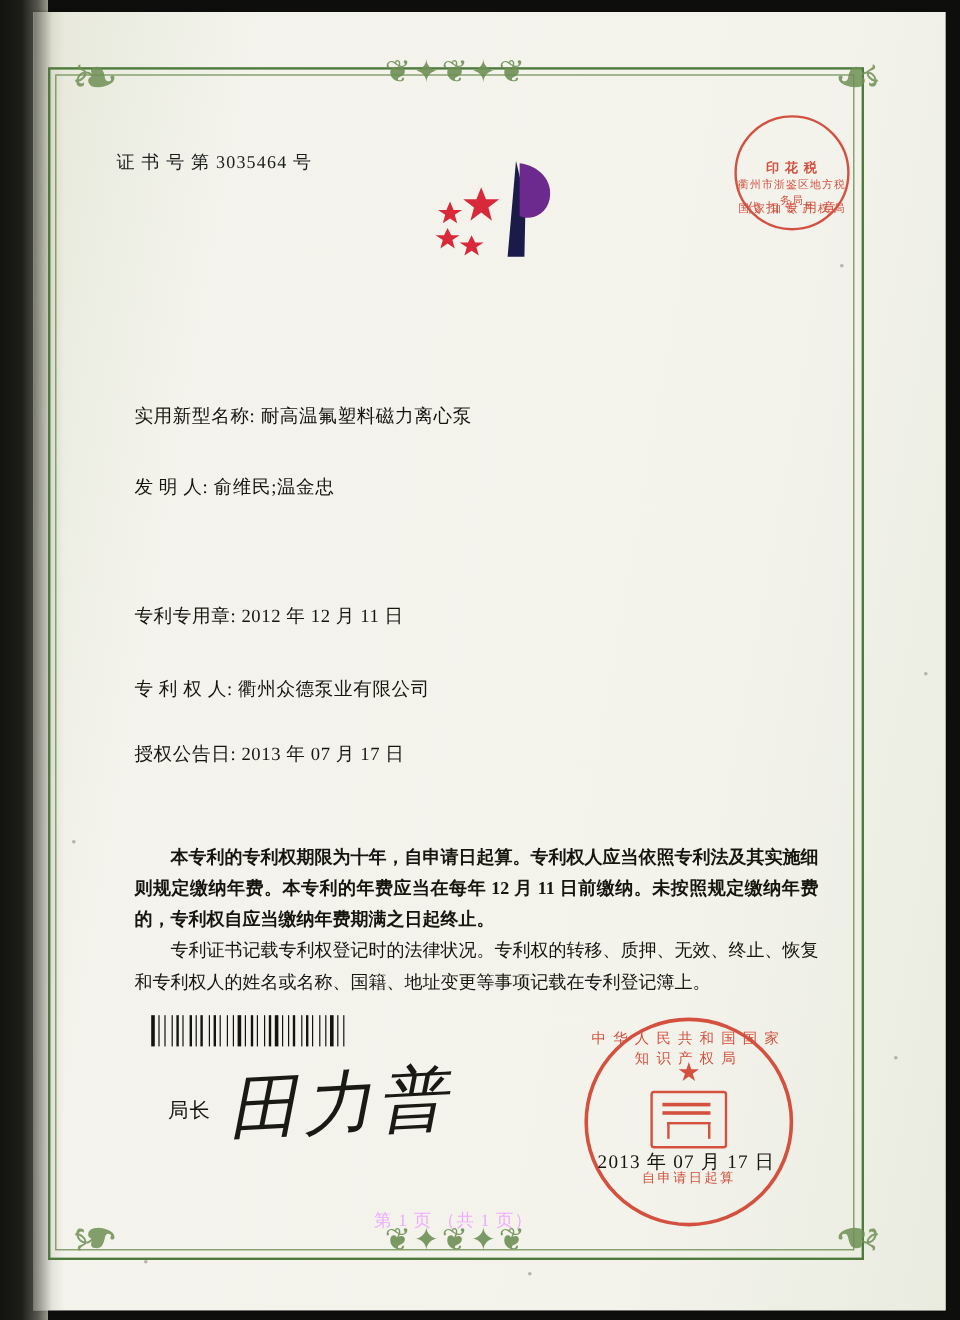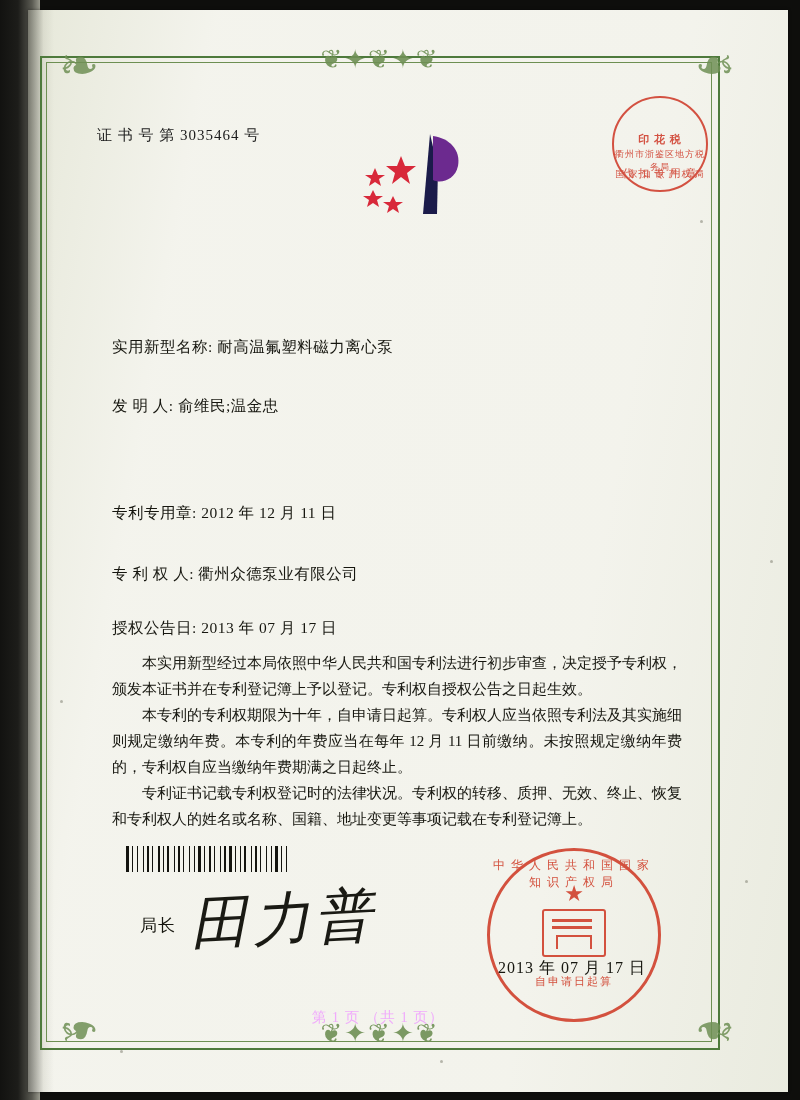--- a/index.html
+++ b/index.html
@@ -191,21 +191,21 @@
     position: absolute;
     left: 112px;
     width: 570px;
     font-size: 15px;
     line-height: 26px;
     color: #16160f;
     text-indent: 30px;
     text-align: justify;
   }
   .p1 { top: 650px; }
-  .p2 { top: 702px; }
+  .p2 { top: 702px; font-weight: bold; }
   .p3 { top: 780px; }
   
   .barcode {
     position: absolute;
     left: 126px;
     top: 846px;
     width: 196px;
     height: 26px;
   }
   .barcode span {
@@ -391,21 +391,20 @@
   </div>
   <div class="field f5">
     <span class="lbl">专 利 权 人:</span>
     <span class="val">衢州众德泵业有限公司</span>
   </div>
   <div class="field f6">
     <span class="lbl">授权公告日:</span>
     <span class="val">2013 年 07 月 17 日</span>
   </div>
 
-  <div class="para p1">本实用新型经过本局依照中华人民共和国专利法进行初步审查，决定授予专利权，颁发本证书并在专利登记簿上予以登记。专利权自授权公告之日起生效。</div>
   <div class="para p2">本专利的专利权期限为十年，自申请日起算。专利权人应当依照专利法及其实施细则规定缴纳年费。本专利的年费应当在每年 12 月 11 日前缴纳。未按照规定缴纳年费的，专利权自应当缴纳年费期满之日起终止。</div>
   <div class="para p3">专利证书记载专利权登记时的法律状况。专利权的转移、质押、无效、终止、恢复和专利权人的姓名或名称、国籍、地址变更等事项记载在专利登记簿上。</div>
 
   <div class="barcode"><span style="width:3px"></span><span style="width:1px;background:transparent"></span><span style="width:1px"></span><span style="width:2px;background:transparent"></span><span style="width:1px"></span><span style="width:3px;background:transparent"></span><span style="width:1px"></span><span style="width:1px;background:transparent"></span><span style="width:2px"></span><span style="width:1px;background:transparent"></span><span style="width:1px"></span><span style="width:3px;background:transparent"></span><span style="width:2px"></span><span style="width:1px;background:transparent"></span><span style="width:1px"></span><span style="width:1px;background:transparent"></span><span style="width:2px"></span><span style="width:3px;background:transparent"></span><span style="width:1px"></span><span style="width:1px;background:transparent"></span><span style="width:2px"></span><span style="width:1px;background:transparent"></span><span style="width:1px"></span><span style="width:3px;background:transparent"></span><span style="width:1px"></span><span style="width:2px;background:transparent"></span><span style="width:1px"></span><span style="width:1px;background:transparent"></span><span style="width:3px"></span><span style="width:1px;background:transparent"></span><span style="width:1px"></span><span style="width:2px;background:transparent"></span><span style="width:2px"></span><span style="width:1px;background:transparent"></span><span style="width:1px"></span><span style="width:3px;background:transparent"></span><span style="width:1px"></span><span style="width:1px;background:transparent"></span><span style="width:2px"></span><span style="width:1px;background:transparent"></span><span style="width:3px"></span><span style="width:1px;background:transparent"></span><span style="width:1px"></span><span style="width:2px;background:transparent"></span><span style="width:1px"></span><span style="width:1px;background:transparent"></span><span style="width:2px"></span><span style="width:3px;background:transparent"></span><span style="width:1px"></span><span style="width:1px;background:transparent"></span><span style="width:2px"></span><span style="width:1px;background:transparent"></span><span style="width:1px"></span><span style="width:3px;background:transparent"></span><span style="width:1px"></span><span style="width:2px;background:transparent"></span><span style="width:1px"></span><span style="width:1px;background:transparent"></span><span style="width:3px"></span><span style="width:1px;background:transparent"></span><span style="width:1px"></span><span style="width:2px;background:transparent"></span><span style="width:1px"></span><span style="width:3px;background:transparent"></span></div>
 
   <div class="director-label">局长</div>
   <div class="signature">田力普</div>
 
   <div class="seal-main">
     <div class="sm-arc">中华人民共和国国家知识产权局</div>

